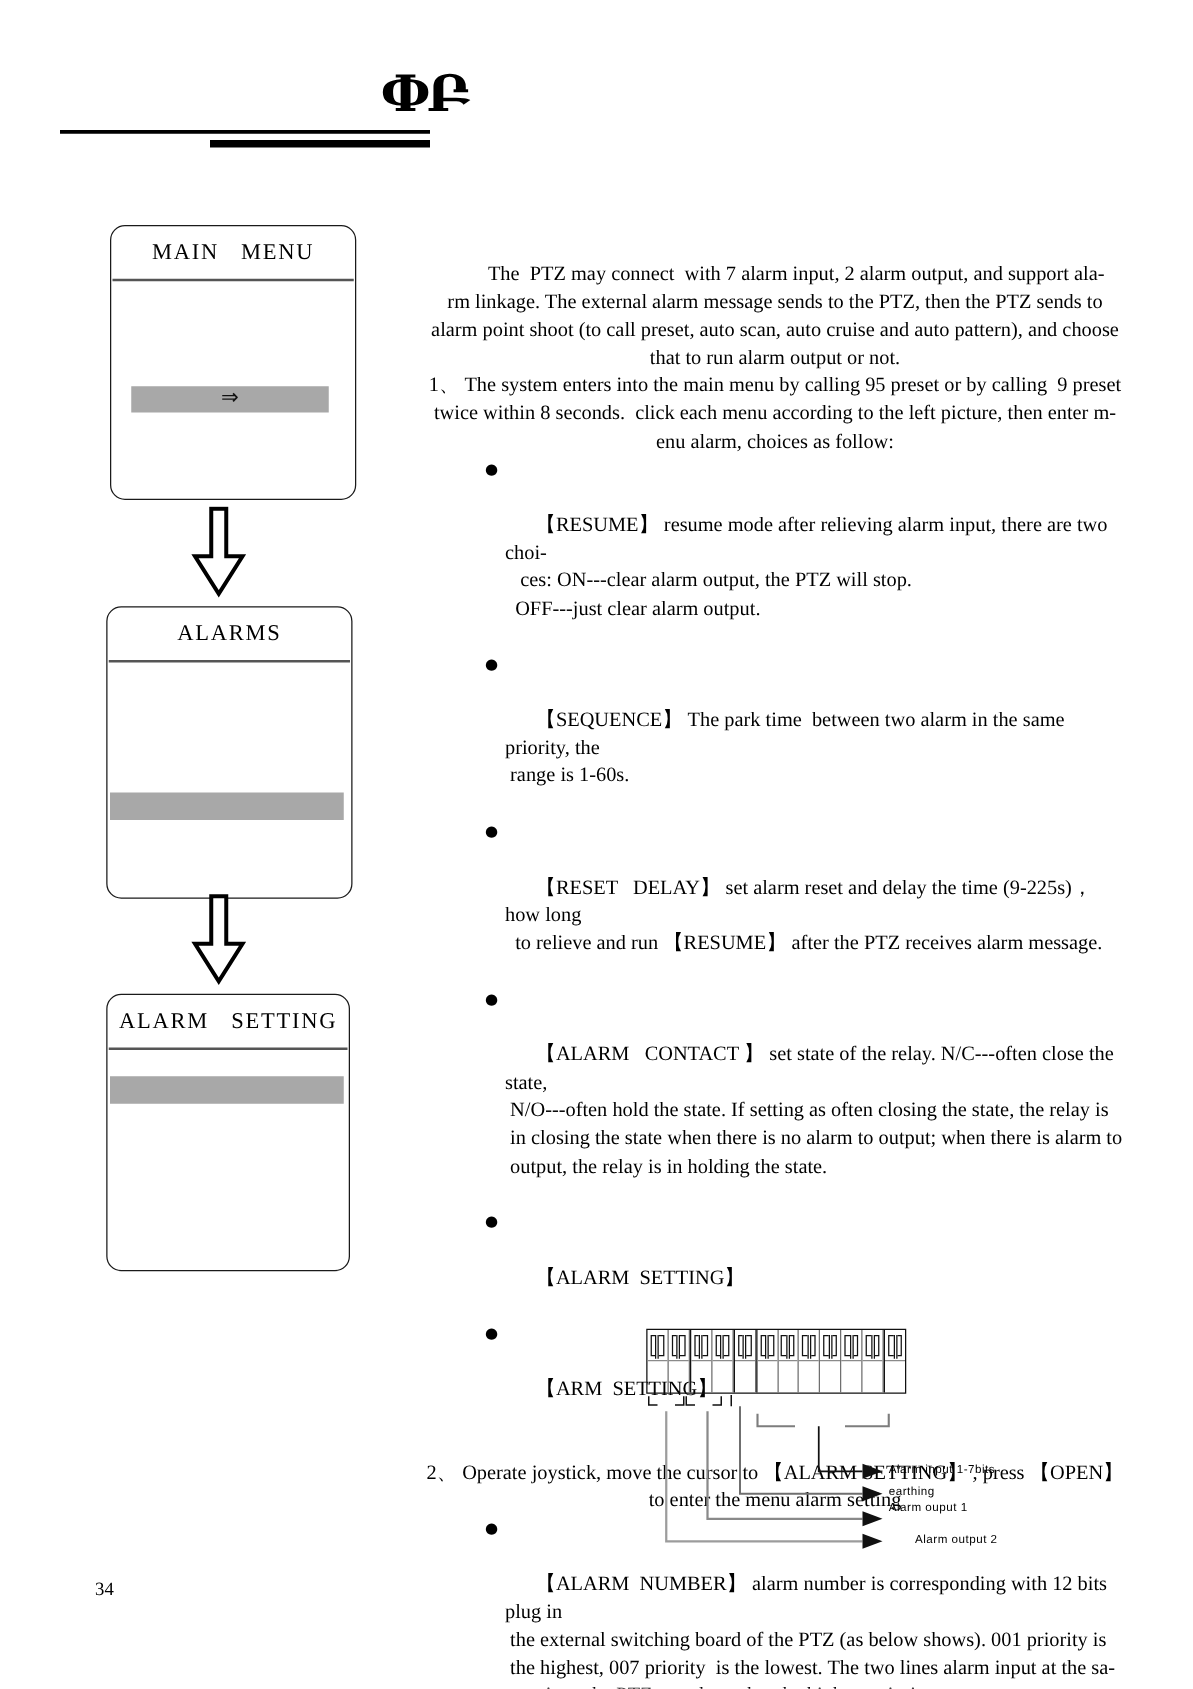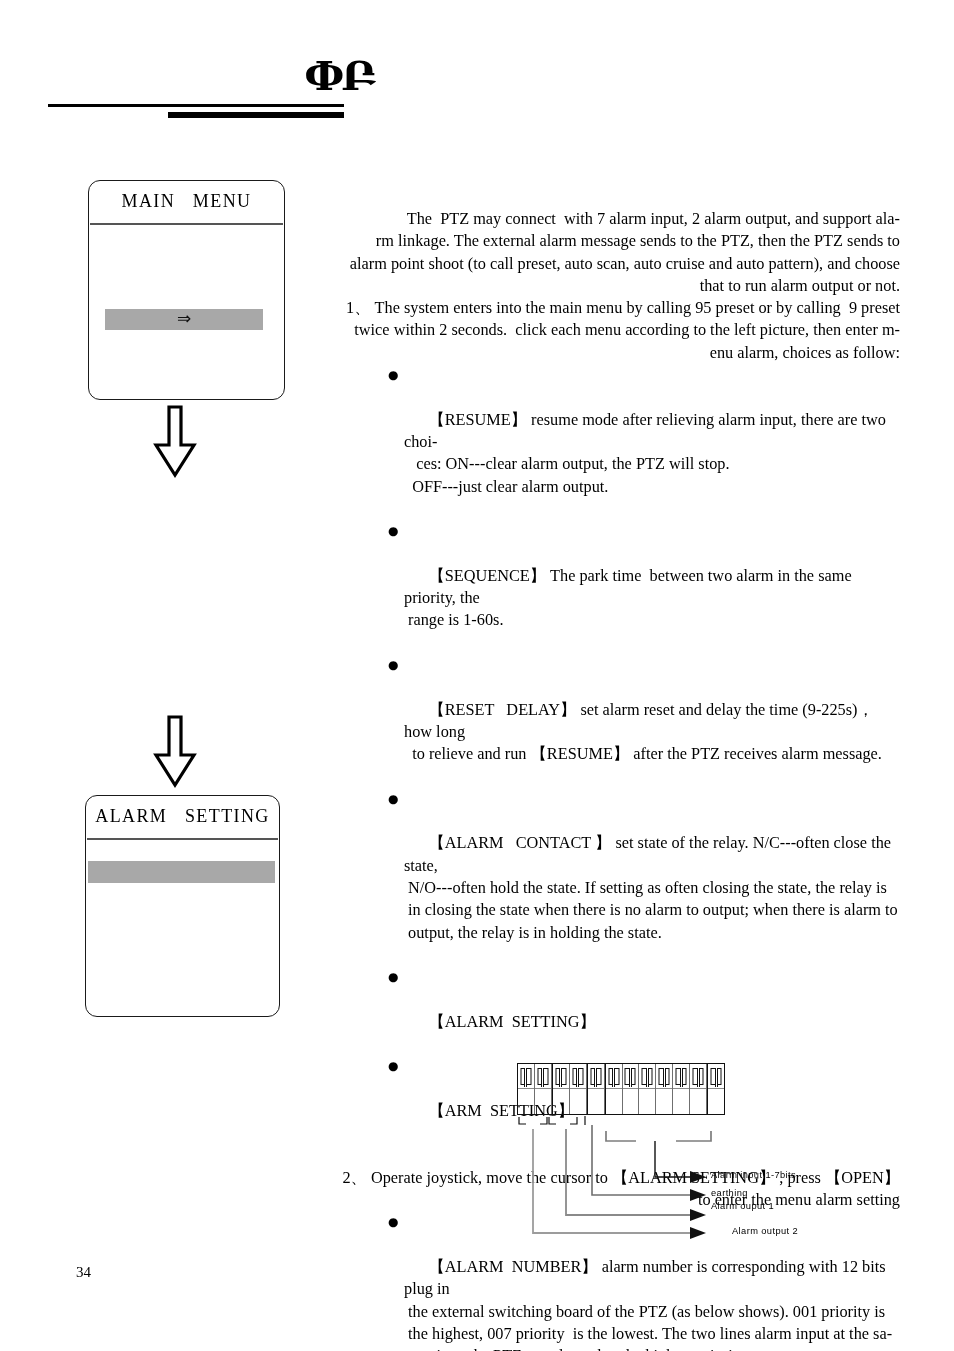--- a/index.html
+++ b/index.html
@@ -115,21 +115,21 @@
   #body-text {
     position: absolute;
     left: 340px;
     top: 208px;
     width: 560px;
     font-size: 16.3px;
     line-height: 22.3px;
   }
   .para {
     margin: 0;
-    text-align: right;
+    text-align: center;
     white-space: pre-wrap;
   }
   .para-indent { text-indent: 34px; }
   .bullet-list {
     list-style: none;
     margin: 0;
     padding: 0;
   }
   .bullet-item {
     position: relative;
@@ -239,20 +239,29 @@
       </div>
     </div>
   </div>
 
   <div class="flow-arrow" style="left:152px; top:255px;">
     <svg width="46" height="74" viewBox="0 0 46 74" xmlns="http://www.w3.org/2000/svg">
       <polygon points="17,2 29,2 29,40 42,40 23,70 4,40 17,40" fill="#ffffff" stroke="#000000" stroke-width="3.2" stroke-linejoin="miter"></polygon>
     </svg>
   </div>
 
+  <div class="menu-box" id="box-alarms">
+    <div class="menu-title">ALARMS</div>
+    <div class="menu-divider"></div>
+    <div class="menu-body" style="height:194px;">
+      <div class="menu-highlight" style="left:2px; top:104px; width:187px; height:22px;">
+        <span class="menu-arrow-glyph"></span>
+      </div>
+    </div>
+  </div>
 
   <div class="flow-arrow" style="left:152px; top:565px;">
     <svg width="46" height="74" viewBox="0 0 46 74" xmlns="http://www.w3.org/2000/svg">
       <polygon points="17,2 29,2 29,40 42,40 23,70 4,40 17,40" fill="#ffffff" stroke="#000000" stroke-width="3.2" stroke-linejoin="miter"></polygon>
     </svg>
   </div>
 
   <div class="menu-box" id="box-alarm-setting">
     <div class="menu-title">ALARM   SETTING</div>
     <div class="menu-divider"></div>
@@ -266,21 +275,21 @@
 </div>
 
 <div id="body-text">
 
   <p class="para para-indent">The  PTZ may connect  with 7 alarm input, 2 alarm output, and support ala-
 rm linkage. The external alarm message sends to the PTZ, then the PTZ sends to
 alarm point shoot (to call preset, auto scan, auto cruise and auto pattern), and choose
 that to run alarm output or not.</p>
 
   <p class="para">1、 The system enters into the main menu by calling 95 preset or by calling  9 preset
-twice within 2 seconds.  click each menu according to the left picture, then enter m-
+twice within 8 seconds.  click each menu according to the left picture, then enter m-
 enu alarm, choices as follow:</p>
 
   <div class="bullet-list">
     <div class="bullet-item">
       <span class="bullet-dot">●</span>
       <span>【RESUME】 resume mode after relieving alarm input, there are two choi-
    ces: ON---clear alarm output, the PTZ will stop.
   OFF---just clear alarm output.</span>
     </div>
     <div class="bullet-item">

